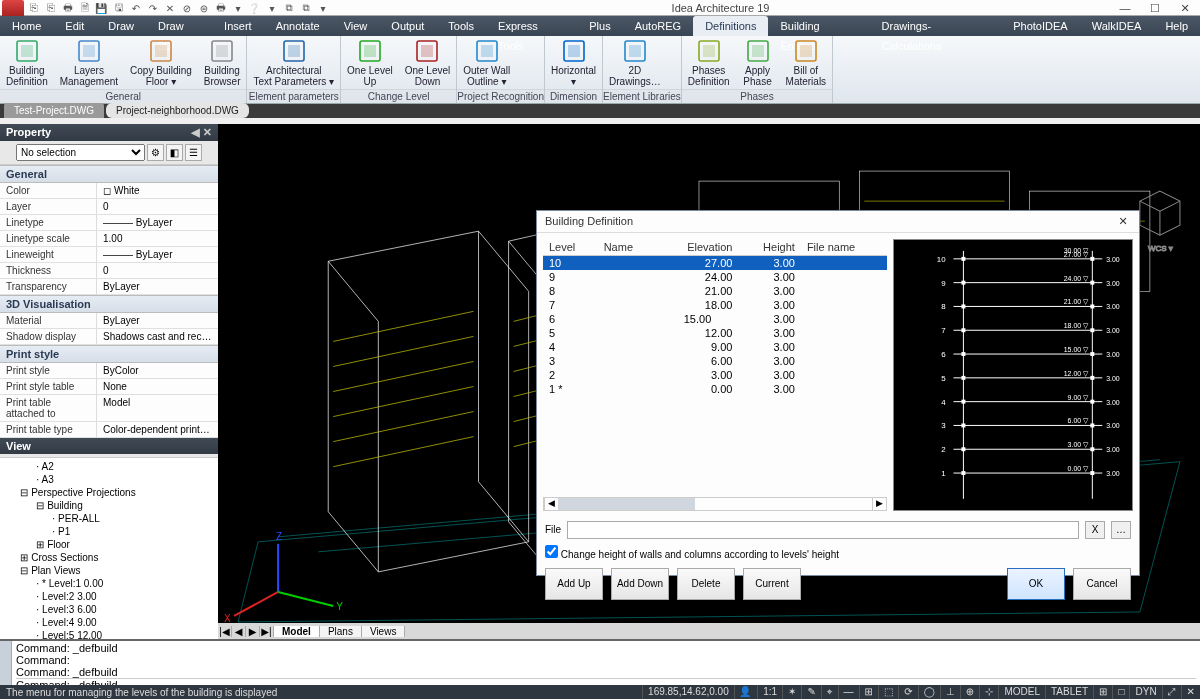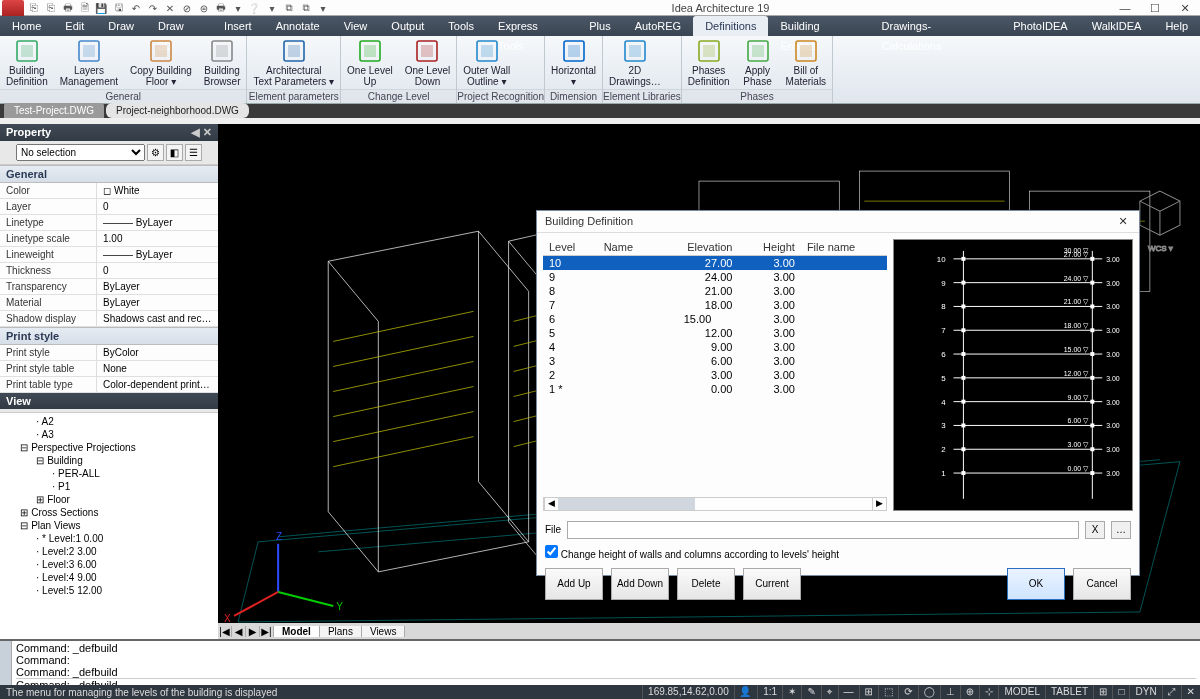--- a/index.html
+++ b/index.html
@@ -345,36 +345,41 @@
         <div class="v">——— ByLayer</div>
       </div>
       <div class="prow">
         <div class="k">Thickness</div>
         <div class="v">0</div>
       </div>
       <div class="prow">
         <div class="k">Transparency</div>
         <div class="v">ByLayer</div>
       </div>
+      <div class="catrow">3D Visualisation</div>
       <div class="prow">
         <div class="k">Material</div>
         <div class="v">ByLayer</div>
       </div>
       <div class="prow">
         <div class="k">Shadow display</div>
         <div class="v">Shadows cast and recei…</div>
       </div>
       <div class="catrow">Print style</div>
       <div class="prow">
         <div class="k">Print style</div>
         <div class="v">ByColor</div>
       </div>
       <div class="prow">
         <div class="k">Print style table</div>
         <div class="v">None</div>
+      </div>
+      <div class="prow">
+        <div class="k">Print table attached to</div>
+        <div class="v">Model</div>
       </div>
       <div class="prow">
         <div class="k">Print table type</div>
         <div class="v">Color-dependent print st…</div>
       </div>
     </div>
   <div class="viewhdr">
     <span>View</span>
   </div>
   <div style="height:4px;background:#e8e8e8;border-bottom:1px solid #ccc"></div>

